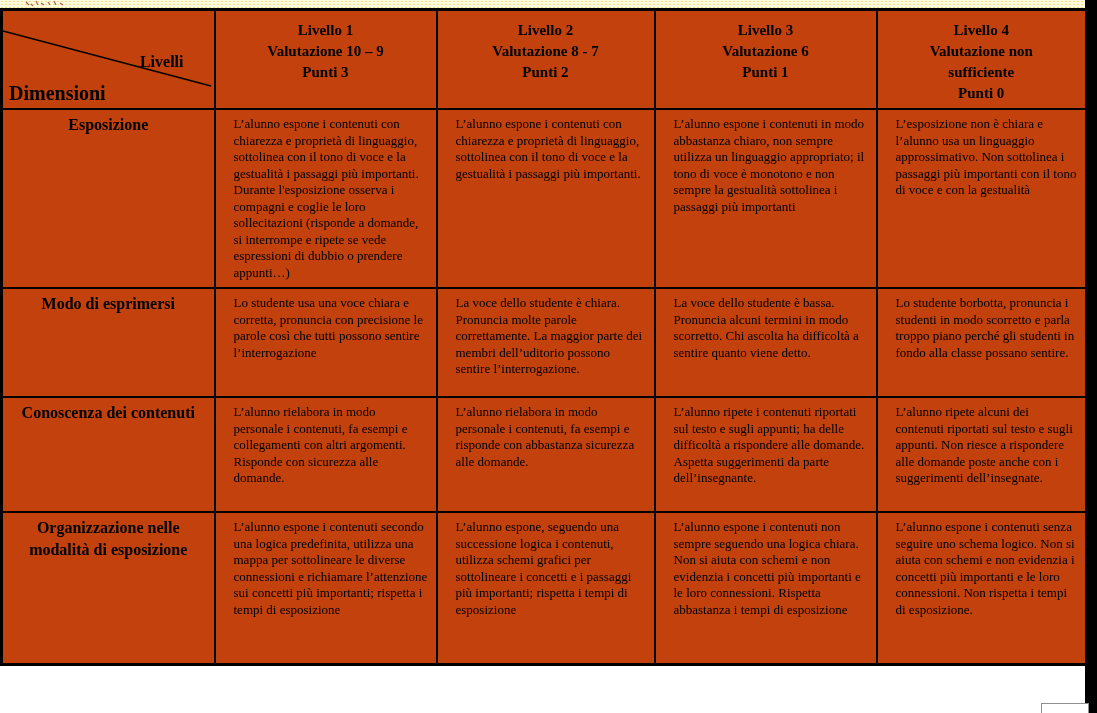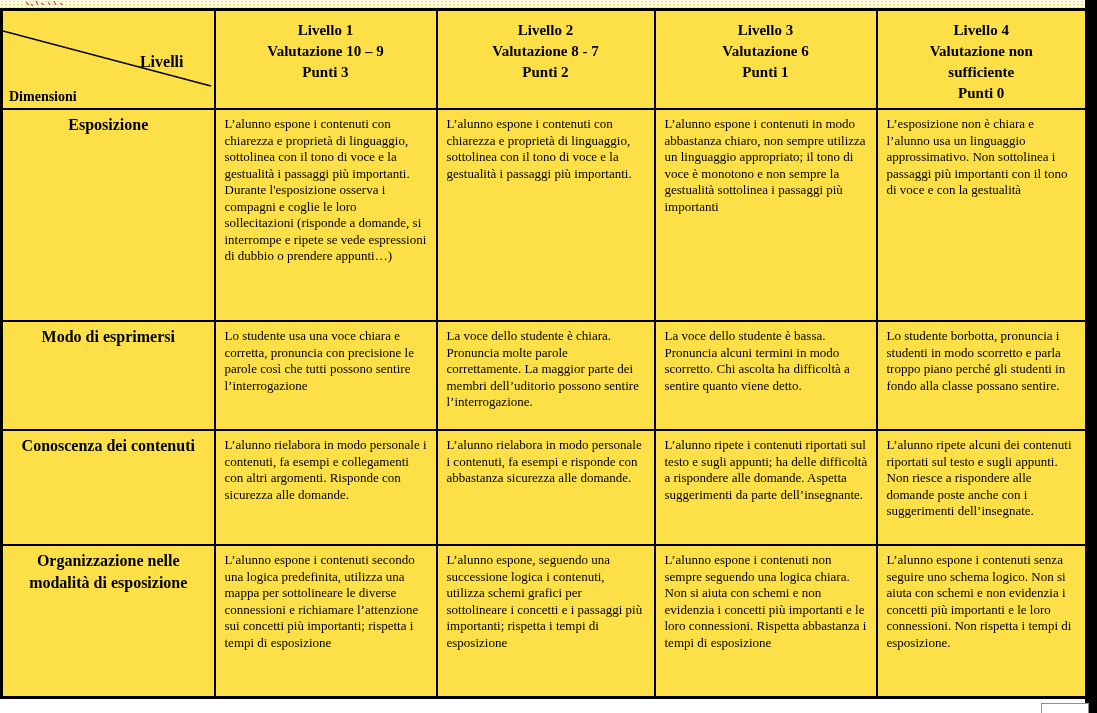--- a/index.html
+++ b/index.html
@@ -23,40 +23,40 @@
   .br-box {
     position:absolute; left:1041px; top:703px; width:48px; height:14px;
     background:#fff; border:1px solid #8f8f8f; z-index:6;
   }
 
   table.rubric {
     position:absolute; left:0; top:8px; width:1085px;
     border-collapse:collapse; table-layout:fixed; background:#fff;
     border:3px solid #000;
   }
-  .rubric th, .rubric td { border:2px solid #000; background:#fde047; vertical-align:top; }
+  .rubric th, .rubric td { border:2px solid #000; background:#c2410c; vertical-align:top; }
 
   .level-header {
     font-weight:bold; font-size:15px; line-height:21px; text-align:center;
     white-space:pre-line; padding:9px 8px 4px 8px;
   }
 
   .corner { position:relative; padding:0; }
   .diag { position:absolute; left:0; top:0; }
   .corner-livelli  { position:absolute; right:30px; top:42px;  font-weight:bold; font-size:16px; }
-  .corner-dimensioni { position:absolute; left:6px; bottom:3px; font-weight:bold; font-size:14px; }
+  .corner-dimensioni { position:absolute; left:6px; bottom:3px; font-weight:bold; font-size:20px; }
 
   .row-label {
     font-weight:bold; font-size:16px; line-height:22px; text-align:center;
     vertical-align:middle; padding:4px 12px;
   }
 
   .cell {
     font-size:13px; line-height:16.5px; text-align:left;
-    padding:6px 8px 4px 9px;
+    padding:6px 8px 4px 18px;
   }
 </style>
 </head>
 <body>
 
 <div class="screen">
 
   <div class="top-strip">
     <svg class="red-marks" width="44" height="8" viewBox="0 0 44 8">
       <path d="M2 2 l3 3 M7 4 l2 2 M12 1 l2 4 M17 3 l3 2 M24 2 l2 3 M30 1 l2 4 M36 3 l3 2" stroke="#b05a4a" stroke-width="1.2" fill="none"></path>
@@ -89,21 +89,21 @@
 Punti 2</th>
       <th class="level-header">Livello 3
 Valutazione 6
 Punti 1</th>
       <th class="level-header">Livello 4
 Valutazione non
 sufficiente
 Punti 0</th>
     </tr>
 
-    <tr style="height:212px">
+    <tr style="height:179px">
       <th class="row-label">Esposizione</th>
       <td class="cell">L’alunno espone i contenuti con chiarezza e proprietà di linguaggio, sottolinea con il tono di voce e la gestualità i passaggi più importanti. Durante l'esposizione osserva i compagni e coglie le loro sollecitazioni (risponde a domande, si interrompe e ripete se vede espressioni di dubbio o prendere appunti…)</td>
       <td class="cell">L’alunno espone i contenuti con chiarezza e proprietà di linguaggio, sottolinea con il tono di voce e la gestualità i passaggi più importanti.</td>
       <td class="cell">L’alunno espone i contenuti in modo abbastanza chiaro, non sempre utilizza un linguaggio appropriato; il tono di voce è monotono e non sempre la gestualità sottolinea i passaggi più importanti</td>
       <td class="cell">L’esposizione non è chiara e l’alunno usa un linguaggio approssimativo. Non sottolinea i passaggi più importanti con il tono di voce e con la gestualità</td>
     </tr>
 
     <tr style="height:109px">
       <th class="row-label">Modo di esprimersi</th>
       <td class="cell">Lo studente usa una voce chiara e corretta, pronuncia con precisione le parole così che tutti possono sentire l’interrogazione</td>

